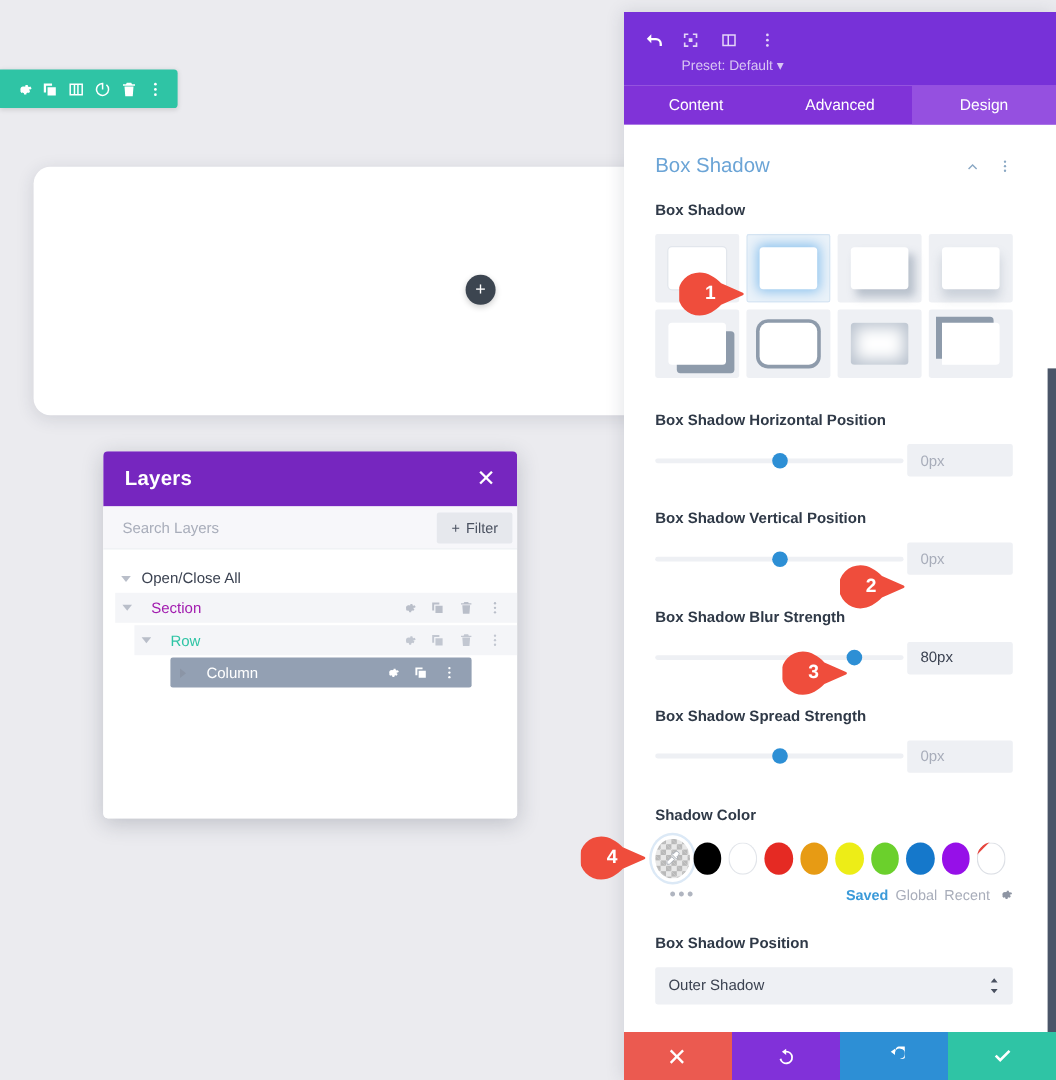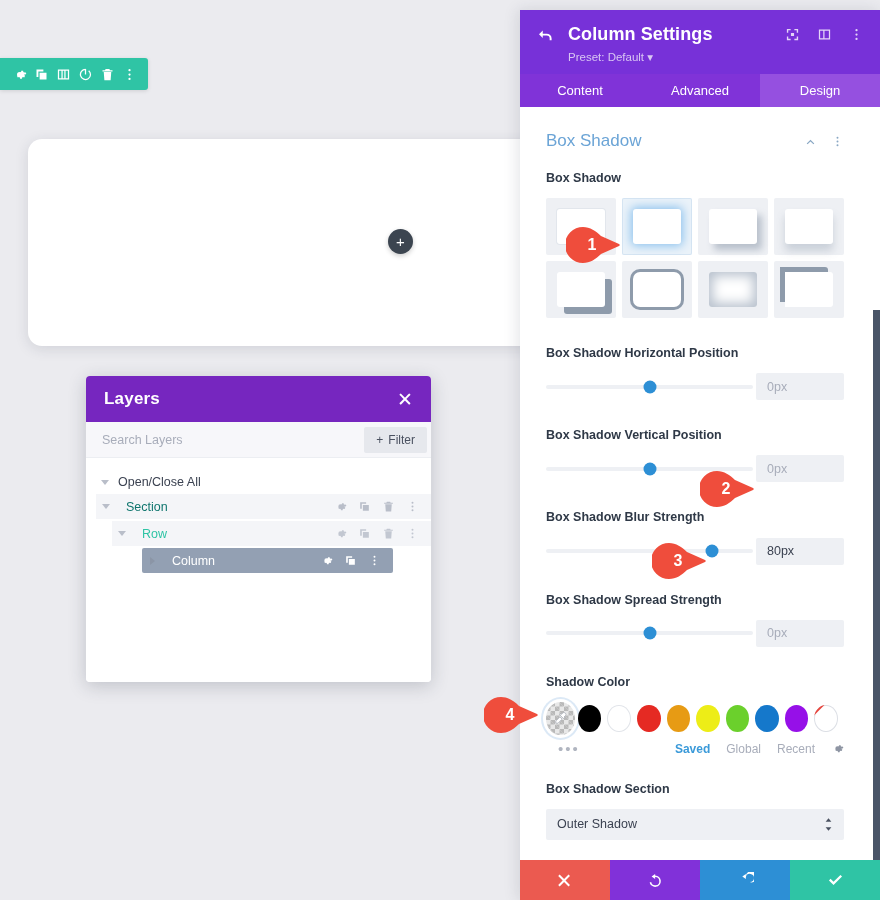--- a/index.html
+++ b/index.html
@@ -79,21 +79,21 @@
   }
   .layer-row {
     display: flex; align-items: center;
     height: 25px; margin-bottom: 2px; font-size: 12.5px;
     position: relative;
   }
   .layer-row .lbl { flex: 1; }
   .layer-row .acts { display: flex; align-items: center; gap: 11px; padding-right: 12px; }
   .layer-row .acts svg { width: 13px; height: 13px; cursor: pointer; }
   .row-section { background: #f4f5f8; margin-left: 10px; }
-  .row-section .lbl { color: #0f766e; padding-left: 14px; }
+  .row-section .lbl { color: #a21caf; padding-left: 14px; }
   .row-section .acts svg { fill: #b9bec9; }
   .row-row { background: #f4f5f8; margin-left: 26px; justify-content: center; }
   .row-row .lbl { color: #2fc4a5; padding-left: 14px; }
   .row-row .acts svg { fill: #c2c7d1; }
   .row-column { background: #93a0b3; margin-left: 56px; margin-right: 38px; border-radius: 2px; }
   .row-column .lbl { color: #ffffff; padding-left: 14px; }
   .row-column .acts svg { fill: #ffffff; }
   .caret { width: 0; height: 0; margin-left: 4px; }
   .caret-down { border-left: 4px solid transparent; border-right: 4px solid transparent; border-top: 5px solid #b9bec9; }
   .caret-right { border-top: 4px solid transparent; border-bottom: 4px solid transparent; border-left: 5px solid #8b95a6; }
@@ -185,21 +185,21 @@
   }
   .sw-none-color { background: #fff; box-shadow: inset 0 0 0 1px #dcdfe5; overflow: hidden; }
   .sw-none-color::after {
     content: ""; position: absolute; left: 50%; top: -3px;
     width: 2px; height: 34px; background: #e8443c; transform: rotate(45deg) translateX(-50%);
     transform-origin: top left;
   }
   .sw-white { background: #fff; box-shadow: inset 0 0 0 1px #e2e5ea; }
 
   .dots-more { color: #b0b5c0; font-size: 15px; letter-spacing: 2px; margin: 2px 0 0 12px; cursor: pointer; line-height: 1; }
-  .palette-tabs { display: flex; align-items: center; justify-content: flex-end; gap: 16px; margin: -14px 0 24px 0; }
+  .palette-tabs { display: flex; align-items: center; justify-content: flex-end; gap: 6px; margin: -14px 0 24px 0; }
   .pal-tab { font-size: 12px; color: #a8adba; cursor: pointer; }
   .pal-tab.active { color: #3b9ad9; font-weight: 700; }
   .pal-gear { width: 13px; height: 13px; fill: #8e95a3; cursor: pointer; }
 
   .select-box {
     width: 100%; height: 31px; background: #eef0f4; border-radius: 2px;
     display: flex; align-items: center; justify-content: space-between;
     padding: 0 11px; font-size: 12.5px; color: #3b4251; cursor: pointer; margin-bottom: 30px;
   }
 
@@ -352,21 +352,20 @@
     </div>
   </div>
 
   <div class="settings">
 
     <div class="set-head">
       <div class="set-head-top">
         <svg class="back-arrow" viewBox="0 0 24 24">
             <path d="M9 6L4 11l5 5v-3.2h5.2a4 4 0 014 4V19h2.6v-2.2a6.6 6.6 0 00-6.6-6.6H9V6z"></path>
           </svg>
-        <div class="set-title">Column Settings</div>
         <div class="head-icons">
           <svg viewBox="0 0 24 24">
               <path d="M3 3h6v2.2H5.2V9H3V3zm12 0h6v6h-2.2V5.2H15V3zM3 15h2.2v3.8H9V21H3v-6zm15.8 0H21v6h-6v-2.2h3.8V15zM9.5 9.5h5v5h-5v-5z"></path>
             </svg>
           <svg viewBox="0 0 24 24">
               <path d="M3 4h18v16H3V4zm2 2v12h5V6H5zm7 0v12h7V6h-7z"></path>
             </svg>
           <svg viewBox="0 0 24 24">
               <circle cx="12" cy="5" r="1.8"></circle>
               <circle cx="12" cy="12" r="1.8"></circle>
@@ -483,21 +482,21 @@
 
         <div class="palette-tabs">
           <div class="pal-tab active">Saved</div>
           <div class="pal-tab">Global</div>
           <div class="pal-tab">Recent</div>
           <svg class="pal-gear" viewBox="0 0 24 24">
               <path d="M12 8a4 4 0 100 8 4 4 0 000-8zm0 6a2 2 0 110-4 2 2 0 010 4zm9.4-2l1.5-1.2-1.5-2.6-1.8.7a7.6 7.6 0 00-1.5-.9l-.3-2h-3l-.3 2c-.5.2-1 .5-1.5.9l-1.8-.7-1.5 2.6L9.2 12c0 .3 0 .6.1.9l-1.5 1.2 1.5 2.6 1.8-.7c.5.4 1 .7 1.5.9l.3 2h3l.3-2c.5-.2 1-.5 1.5-.9l1.8.7 1.5-2.6-1.5-1.2c.1-.3.1-.6.1-.9z"></path>
             </svg>
         </div>
 
-        <div class="field-label">Box Shadow Section</div>
+        <div class="field-label">Box Shadow Position</div>
         <div class="select-box">
           <span>Outer Shadow</span>
           <svg width="9" height="13" viewBox="0 0 10 14">
               <path fill="#4a5160" d="M5 0l3.2 4H1.8L5 0zm0 14l-3.2-4h6.4L5 14z"></path>
             </svg>
         </div>
 
       </div>
       <div class="panel-scrollbar"></div>
     </div>

